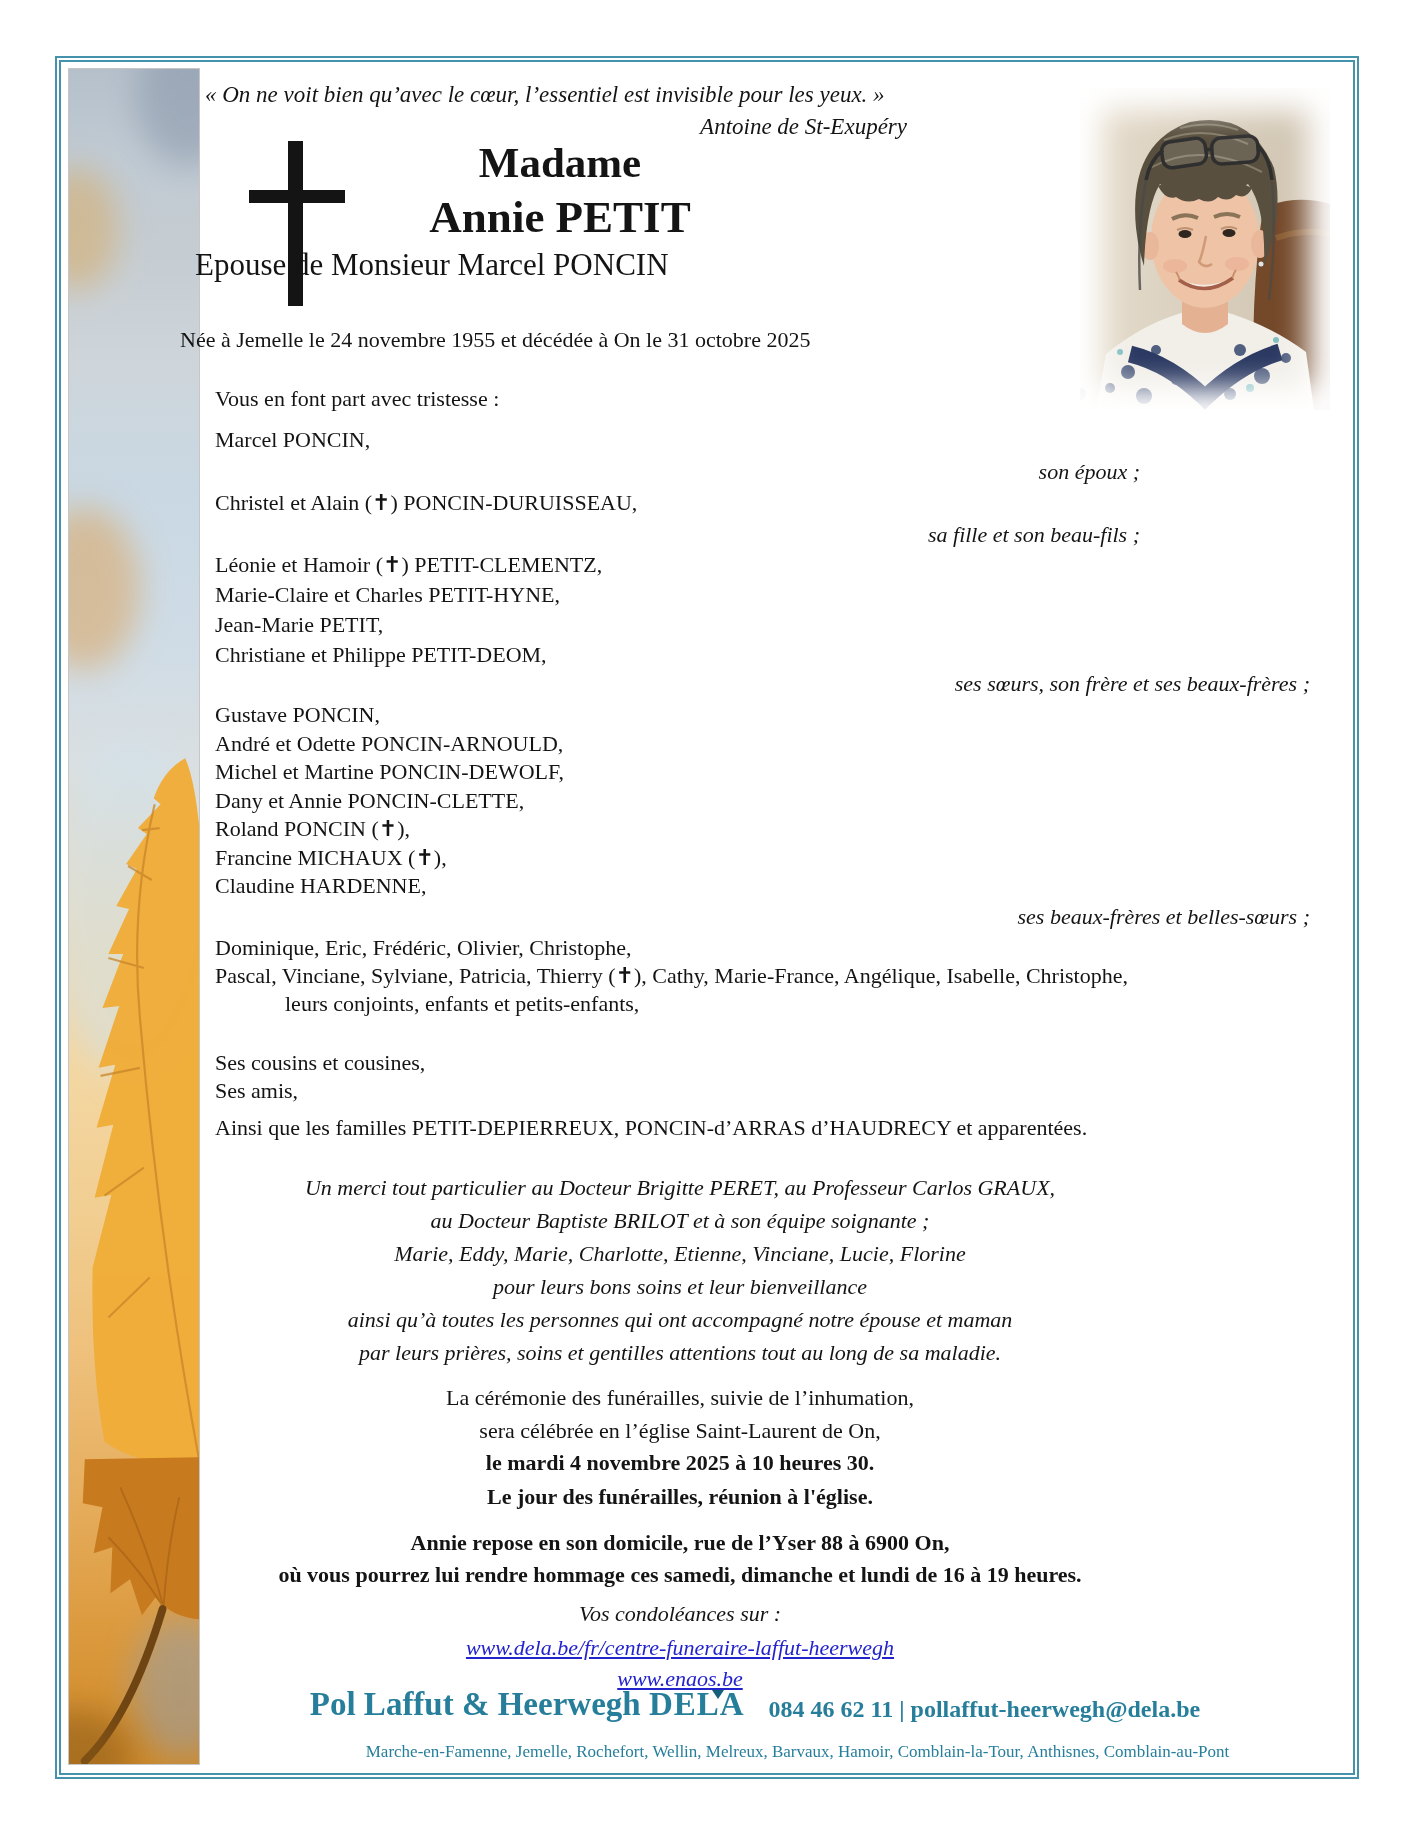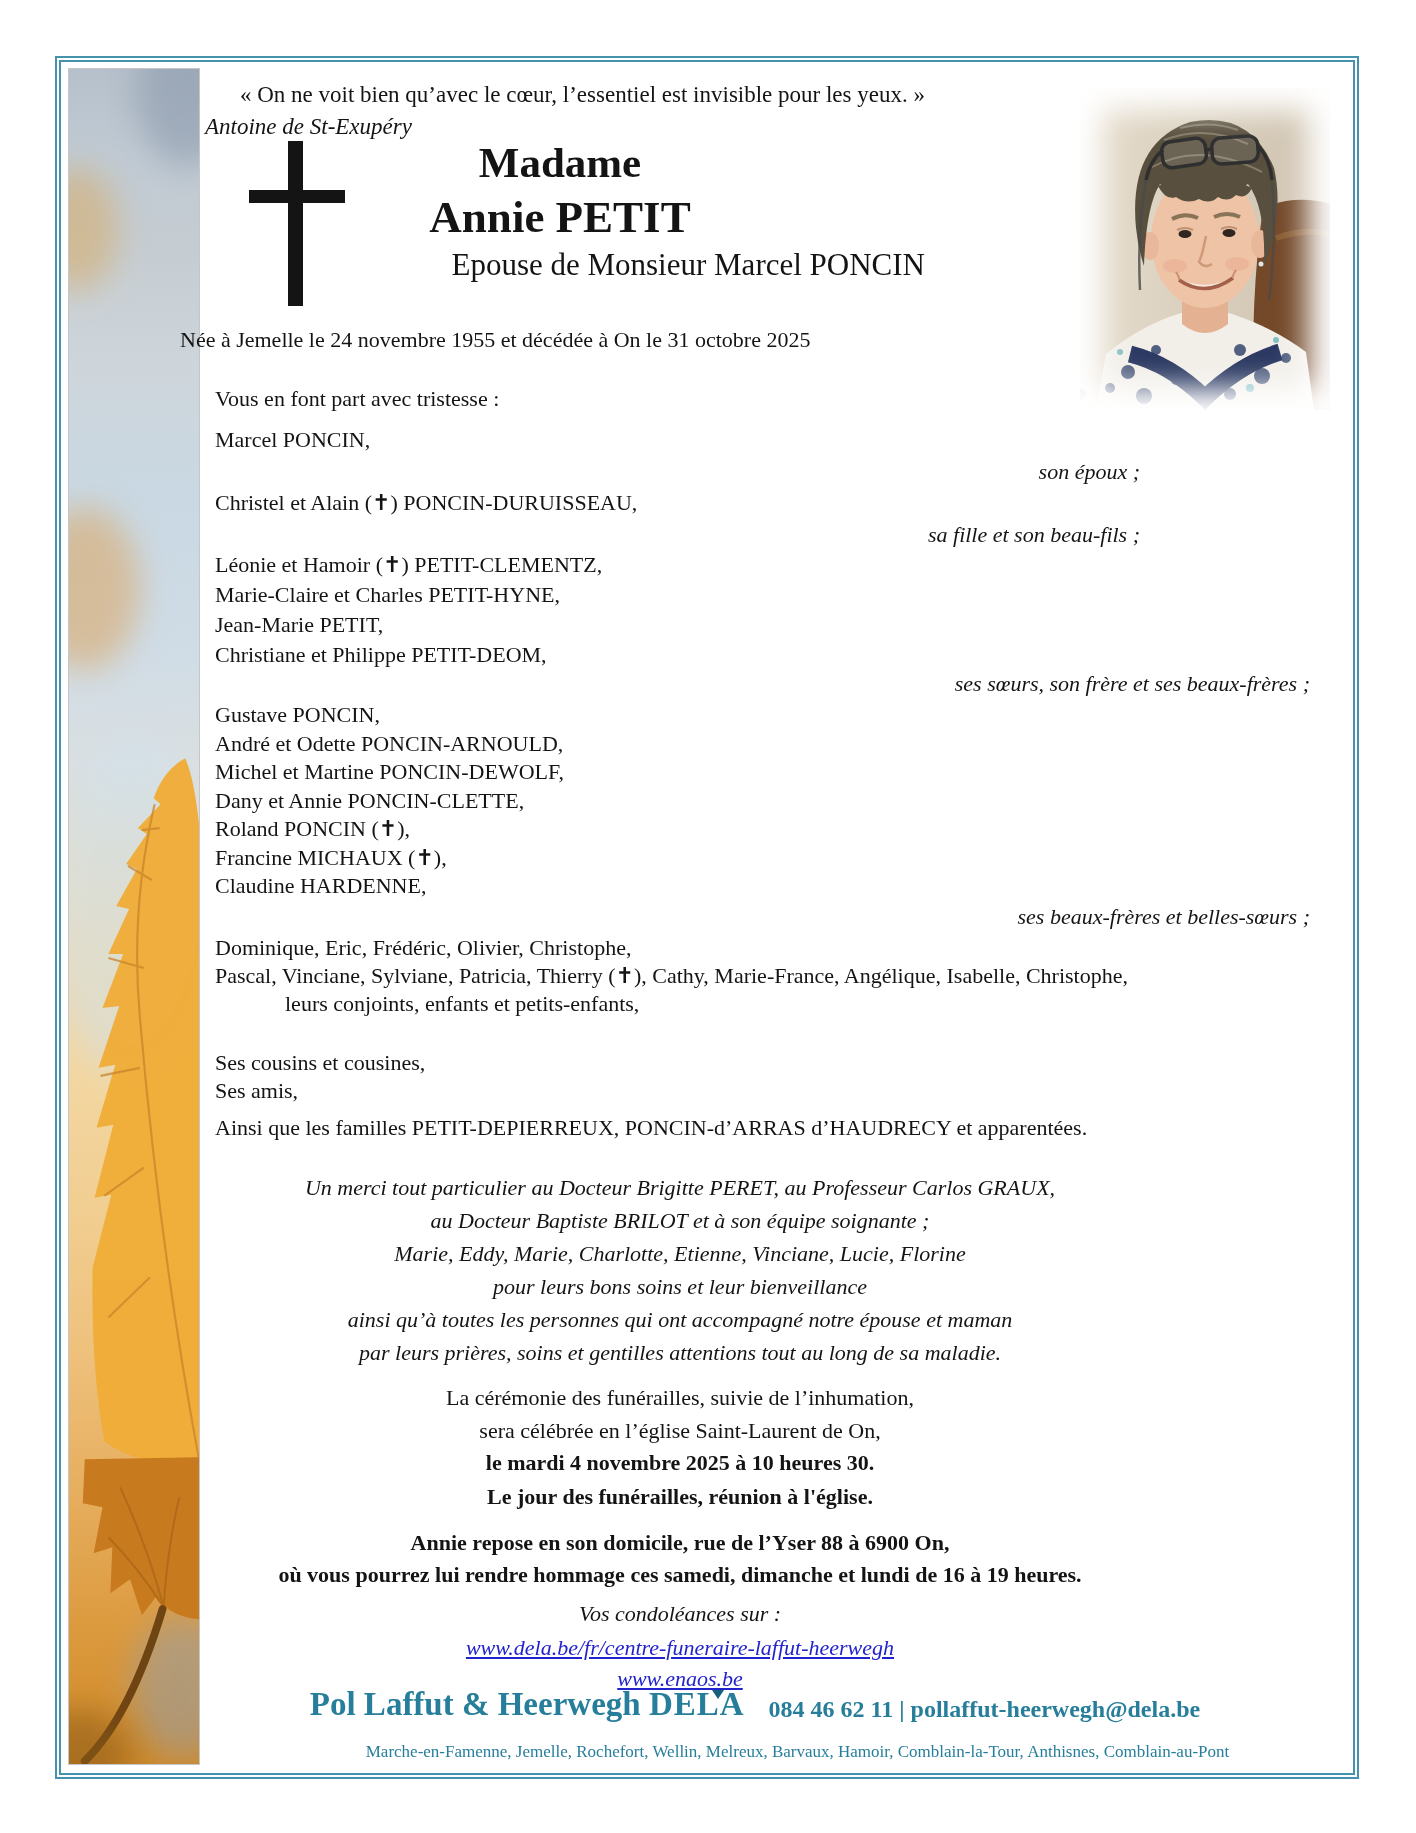--- a/index.html
+++ b/index.html
@@ -9,25 +9,25 @@
   }
   .frame{position:absolute;left:55px;top:56px;width:1292px;height:1711px;border:6px double #4492ac;}
   .leaf-strip{position:absolute;left:68px;top:68px;width:132px;height:1697px;border:1px solid #c6c6c6;box-sizing:border-box;}
   .leaf-strip svg{display:block;width:100%;height:100%;}
   .portrait{position:absolute;left:1080px;top:88px;width:250px;height:322px;}
   .portrait svg{display:block;width:100%;height:100%;}
   .portrait .feather{position:absolute;inset:0;box-shadow:inset 0 0 30px 22px #ffffff;pointer-events:none;}
   .cross-v{position:absolute;left:288px;top:141px;width:15px;height:165px;background:#141414;}
   .cross-h{position:absolute;left:249px;top:190px;width:96px;height:13px;background:#141414;}
   .abs{position:absolute;}
-  .quote{left:205px;top:82px;width:720px;text-align:right;font-size:23px;}
-  .quote-author{left:205px;top:114px;width:702px;font-style:italic;font-size:23px;}
+  .quote{left:205px;top:82px;width:720px;text-align:left;font-style:italic;font-size:23px;}
+  .quote-author{left:205px;top:114px;width:702px;text-align:right;font-style:italic;font-size:23px;}
   .t-madame{left:195px;top:138px;width:730px;text-align:center;font-weight:bold;font-size:43px;}
   .t-name{left:195px;top:191px;width:730px;text-align:center;font-weight:bold;font-size:45px;}
-  .t-epouse{left:195px;top:247px;width:730px;text-align:right;font-size:31px;}
+  .t-epouse{left:195px;top:247px;width:730px;text-align:left;font-size:31px;}
   .t-life{left:180px;top:327px;width:760px;text-align:left;font-size:22px;}
   .body-line{font-size:22px;white-space:nowrap;}
   .relation{font-style:italic;text-align:right;font-size:22px;}
   .rel-n{left:215px;width:925px;}
   .rel-w{left:215px;width:1095px;}
   .names{left:215px;font-size:22px;}
   .centerblock{left:215px;width:930px;text-align:center;font-size:22px;}
   .italic{font-style:italic;}
   .bold{font-weight:bold;}
   .thanks{line-height:33px;}

